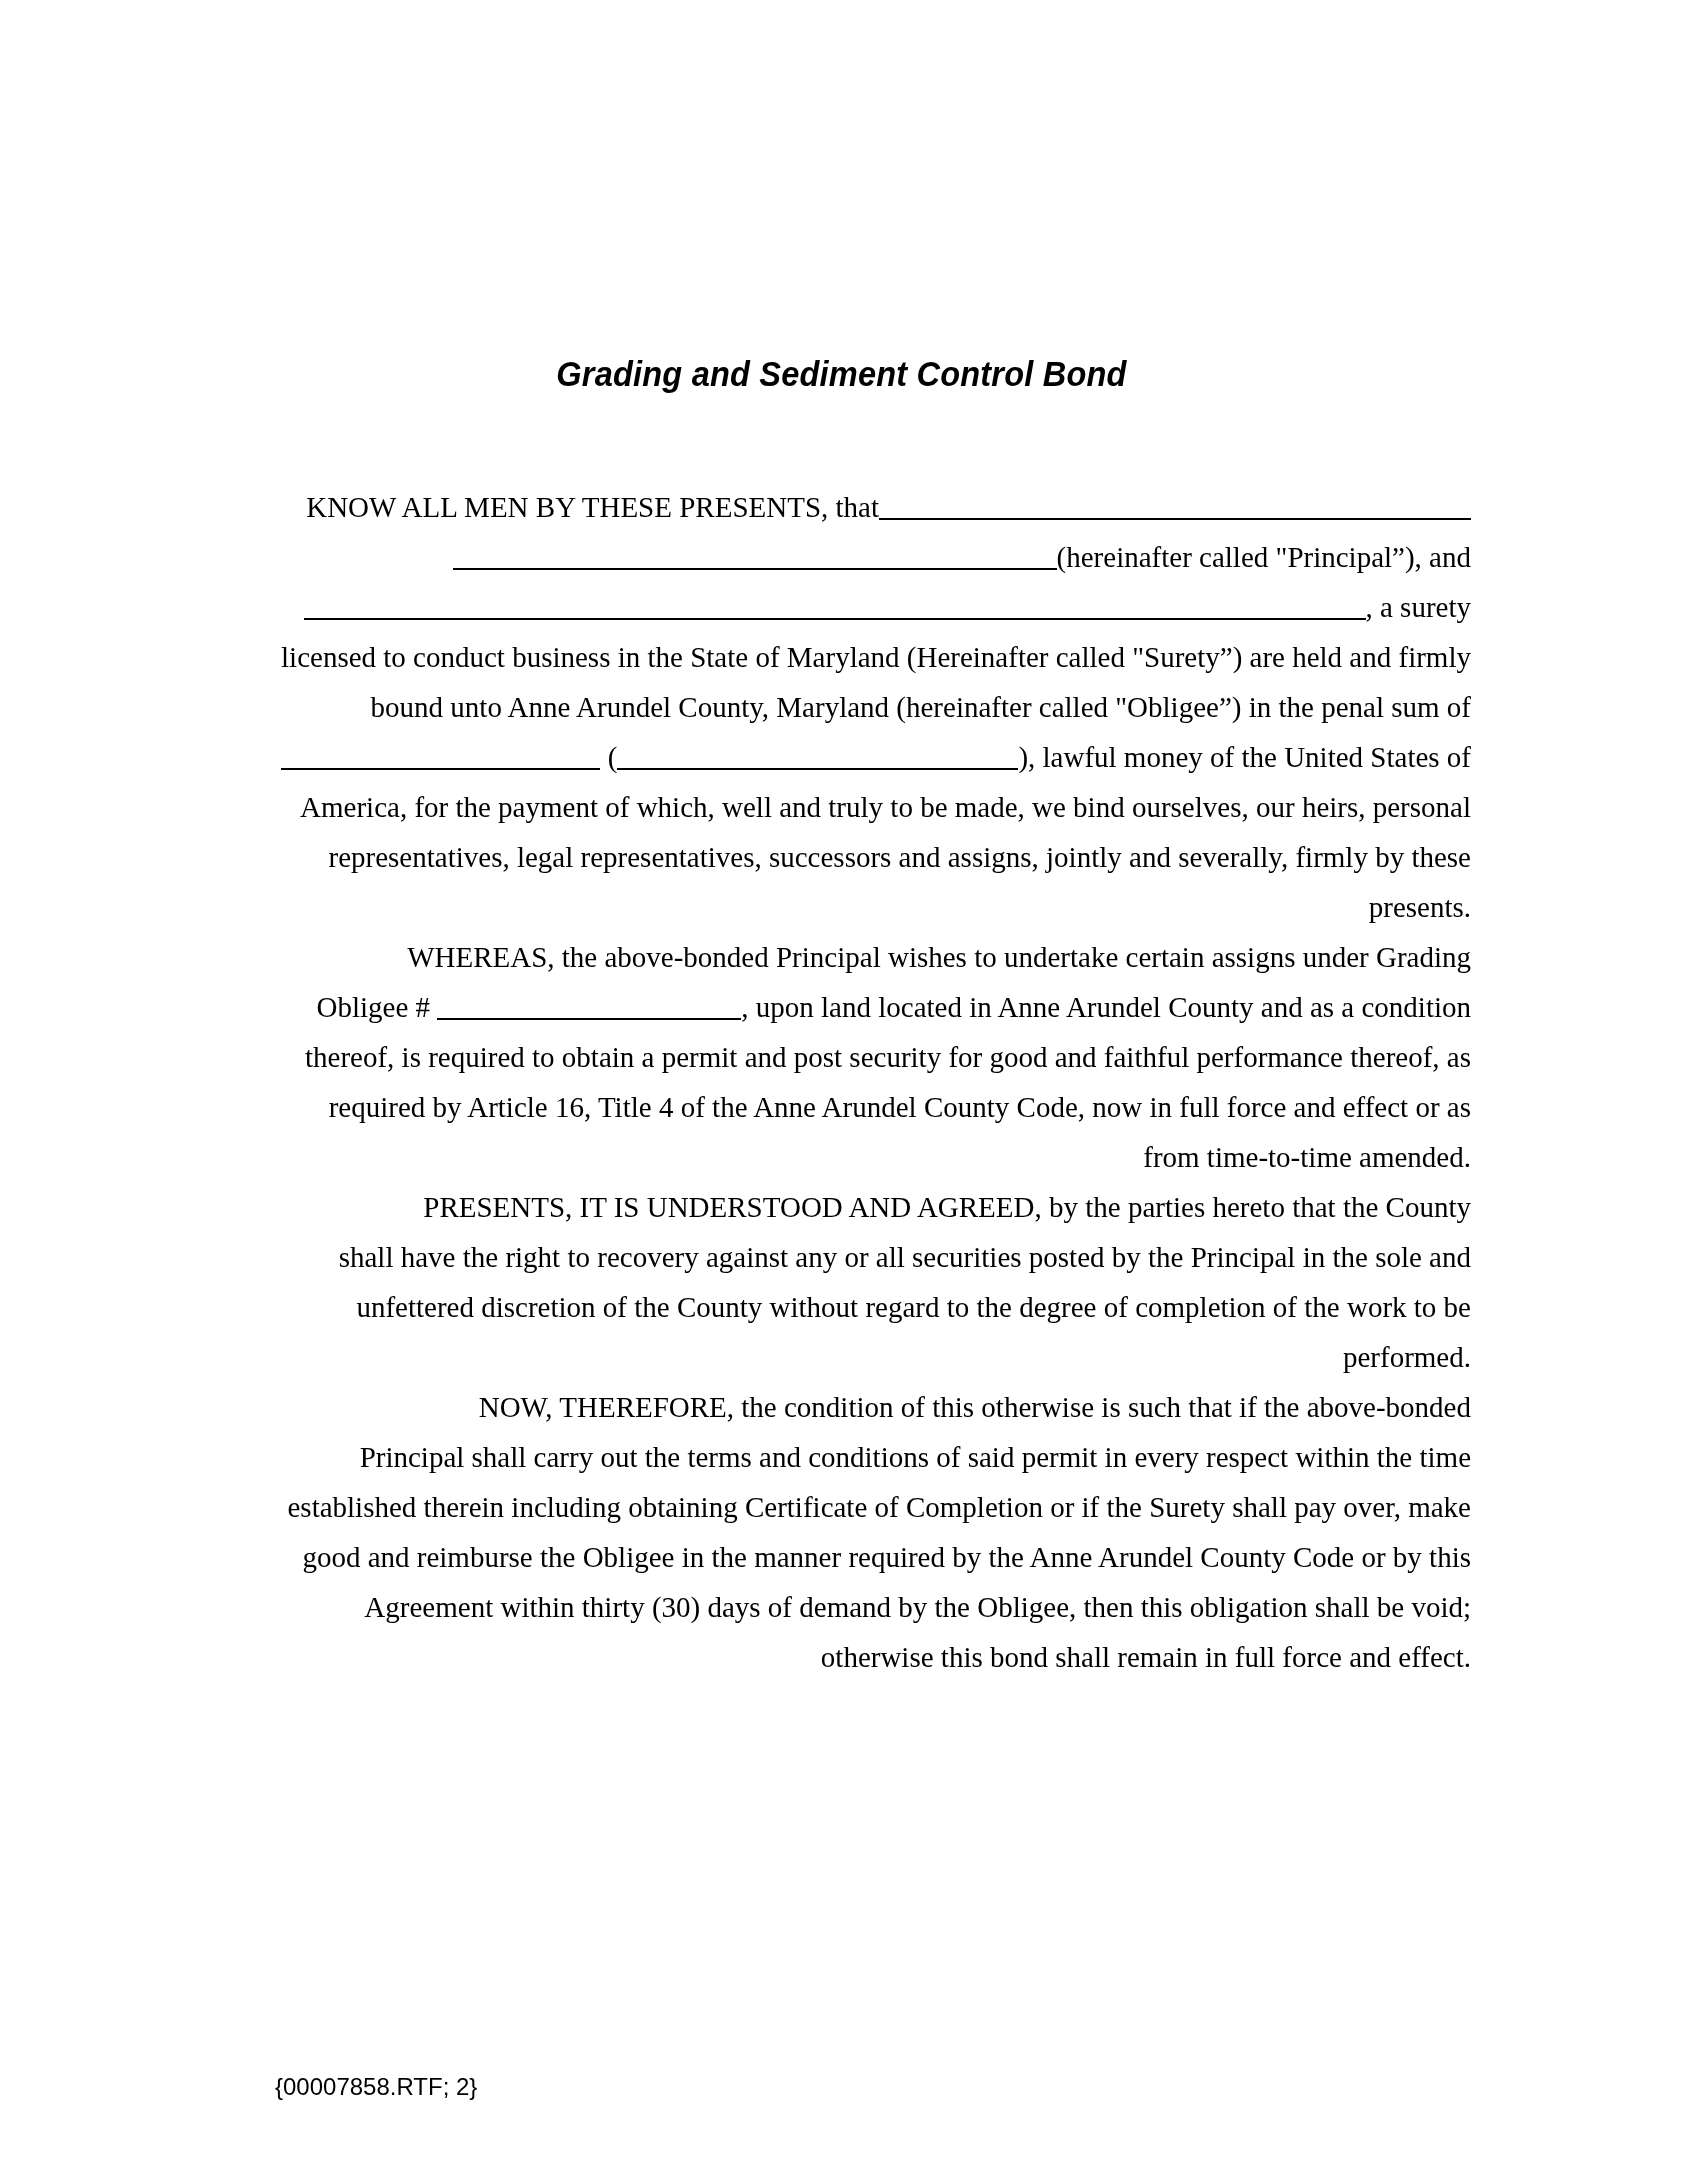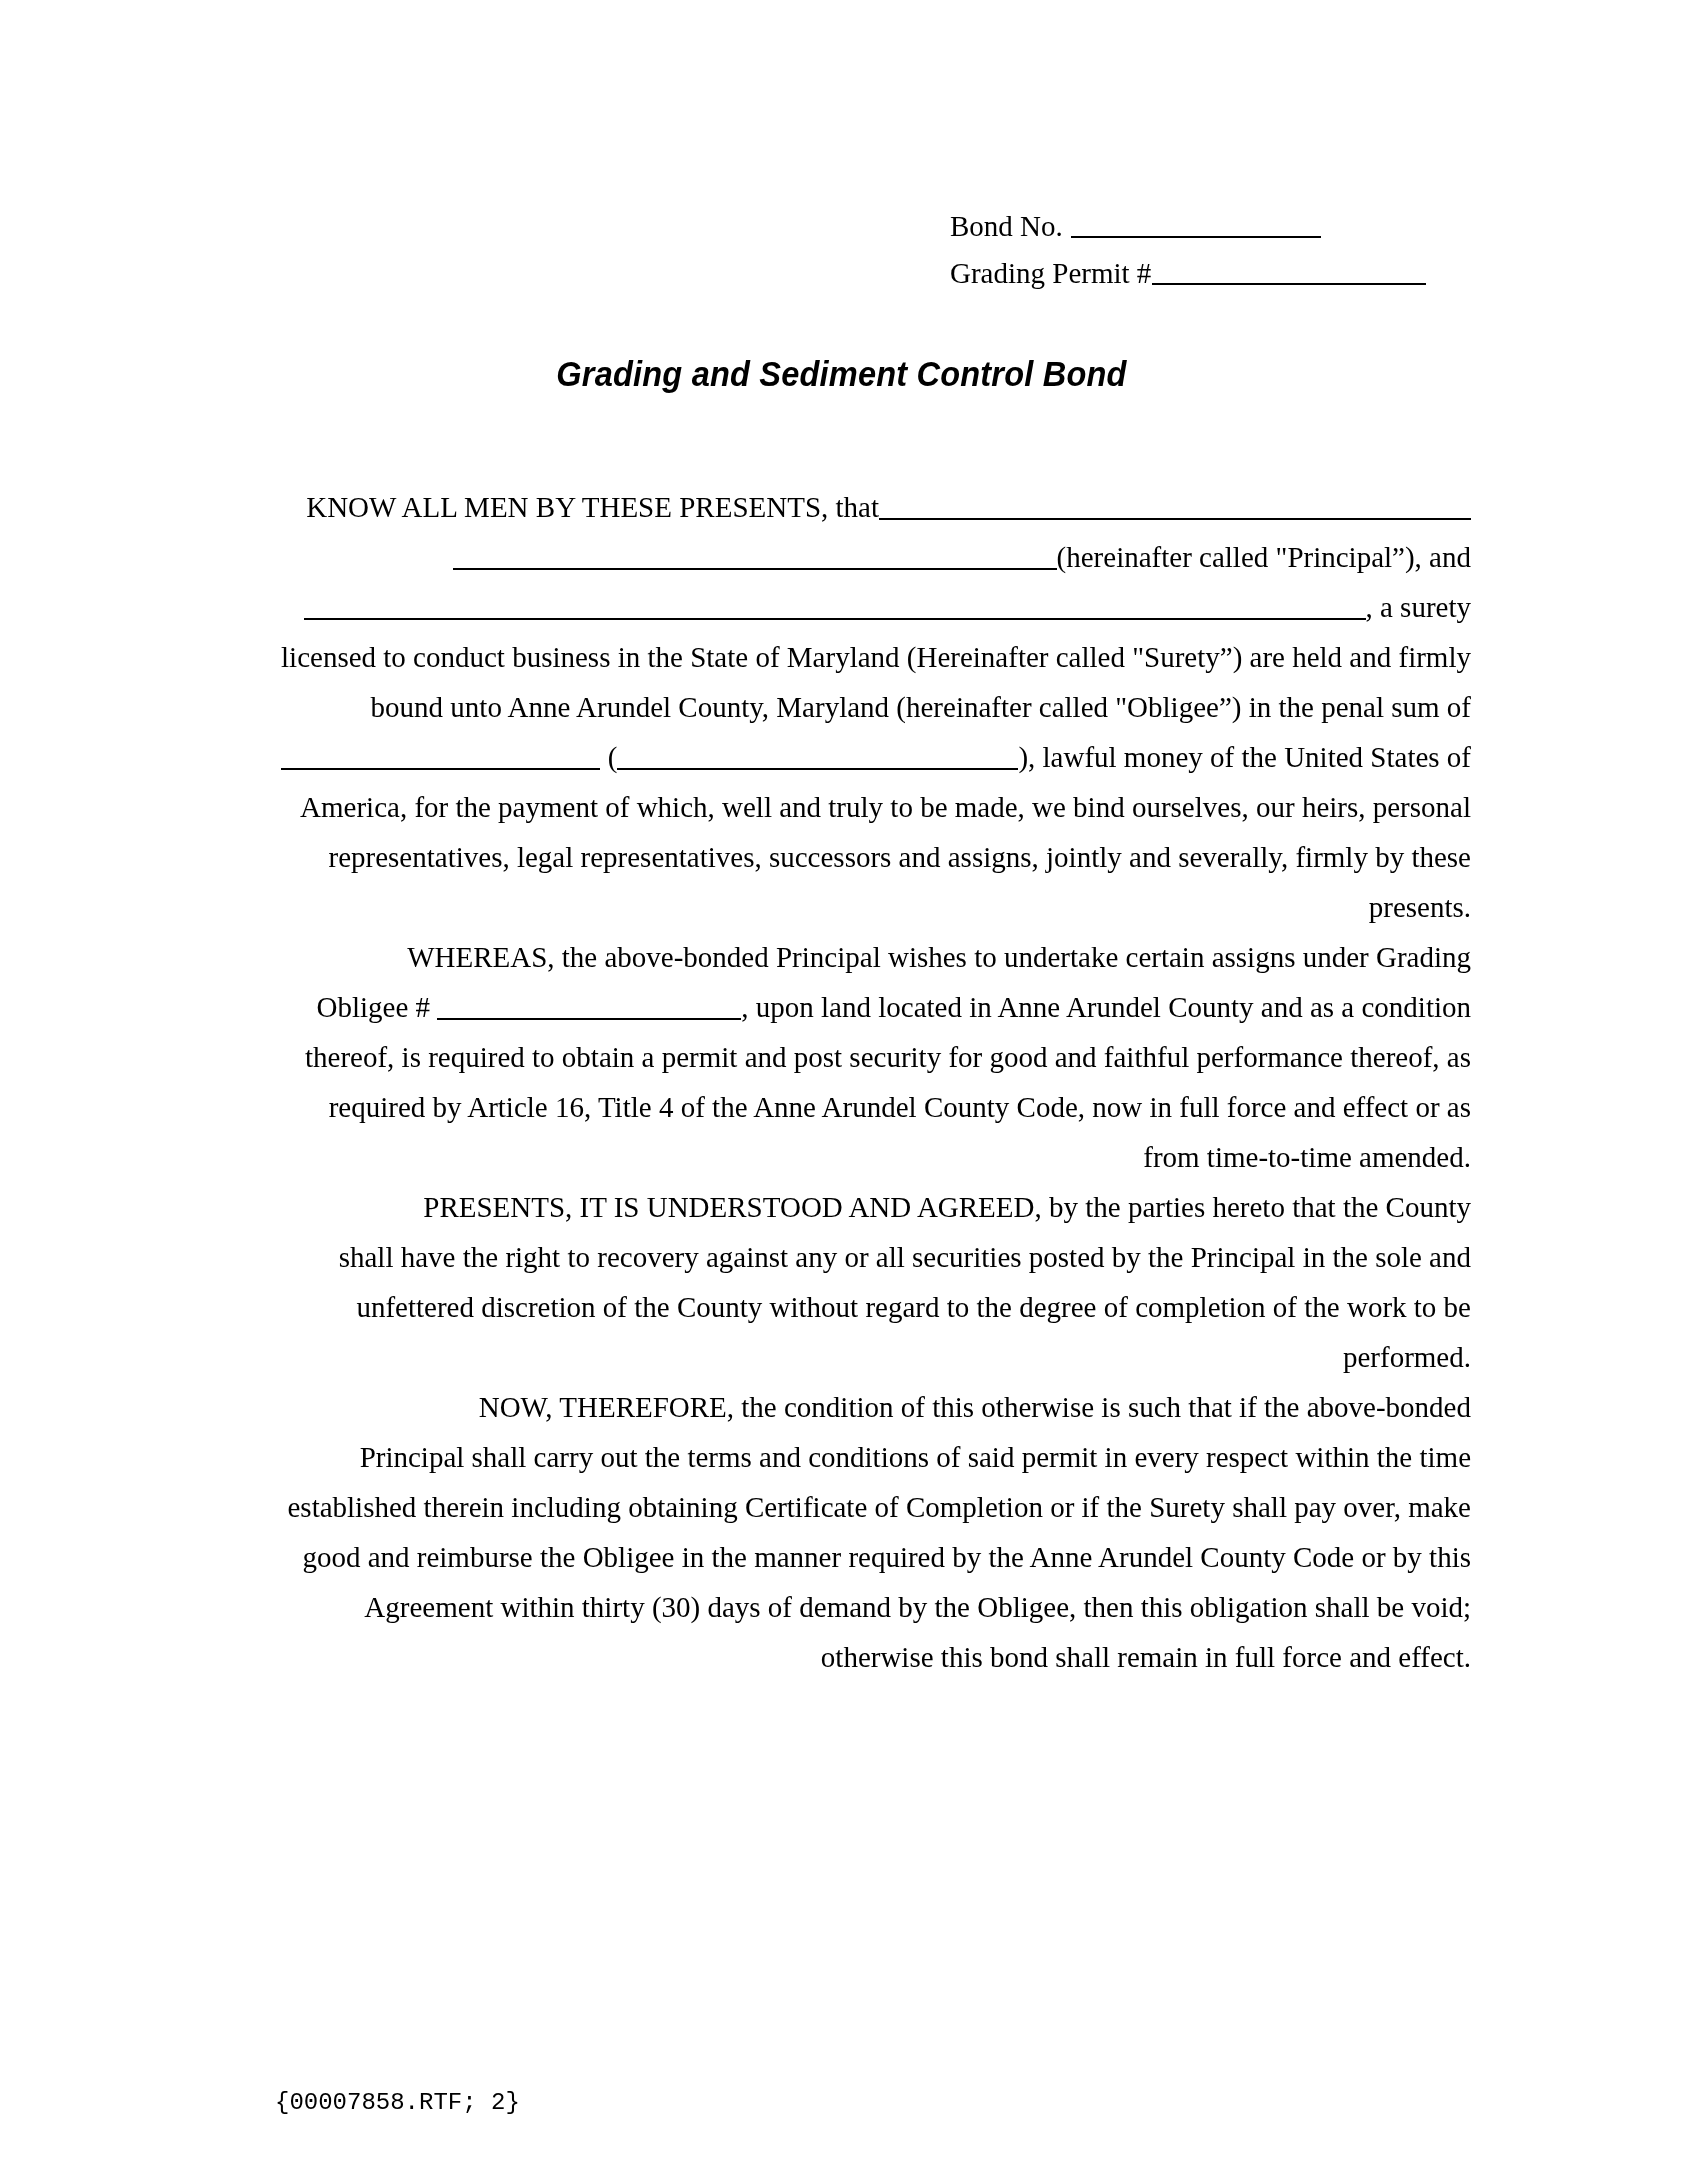--- a/index.html
+++ b/index.html
@@ -89,35 +89,30 @@
   .u-c { width: 1062px; }     
   .u-d { width: 319px; }      
   .u-e { width: 401px; }      
   .u-f { width: 304px; }      
 
   
   .footer {
     position: absolute;
     left: 275px;
     top: 2073px;
-    font-family: Liberation Mono, monospace;
+    font-family: Liberation Sans, sans-serif;
     font-size: 24px;
     color: #000;
-    margin-top: 16px;
   }
 </style>
 </head>
 <body>
 
 <div class="page">
 
-  <div class="header-block">
-    <span class="header-line"><span class="lbl">Bond No.</span><span class="blank hb1"></span></span>
-    <span class="header-line"><span class="lbl">Grading Permit #</span><span class="blank hb2"></span></span>
-  </div>
 
   <div class="doc-title">Grading and Sediment Control Bond</div>
 
   <div class="body-text">
 
     <p><span>KNOW ALL MEN BY THESE PRESENTS, that</span><span class="u u-a"></span><span class="u u-b"></span><span>(hereinafter called "Principal”), and</span><span class="u u-c"></span><span>, a surety</span>
       <span>licensed to conduct business in the State of Maryland (Hereinafter called "Surety”) are held and</span>
       <span>firmly bound unto Anne Arundel County, Maryland (hereinafter called "Obligee”) in the penal sum</span>
       <span>of</span><span class="u u-d"></span> (<span class="u u-e"></span><span>), lawful money of the</span>
       <span>United States of America, for the payment of which, well and truly to be made, we bind ourselves,</span>

